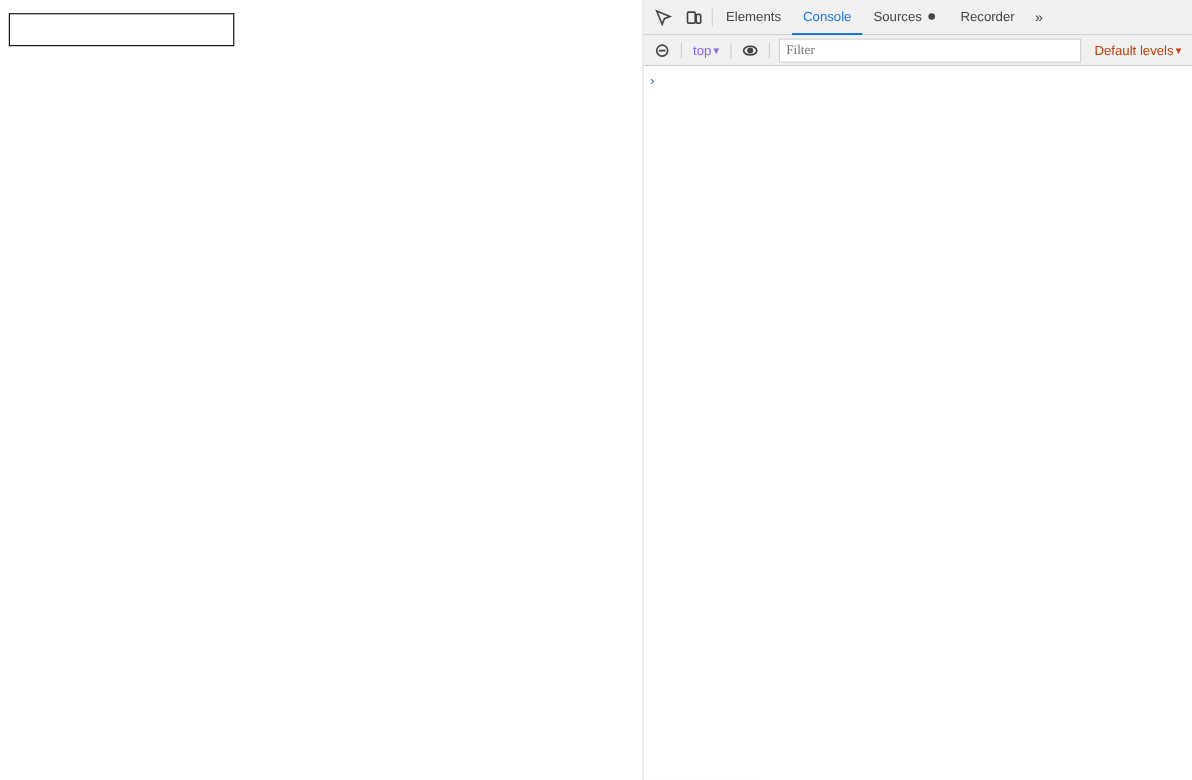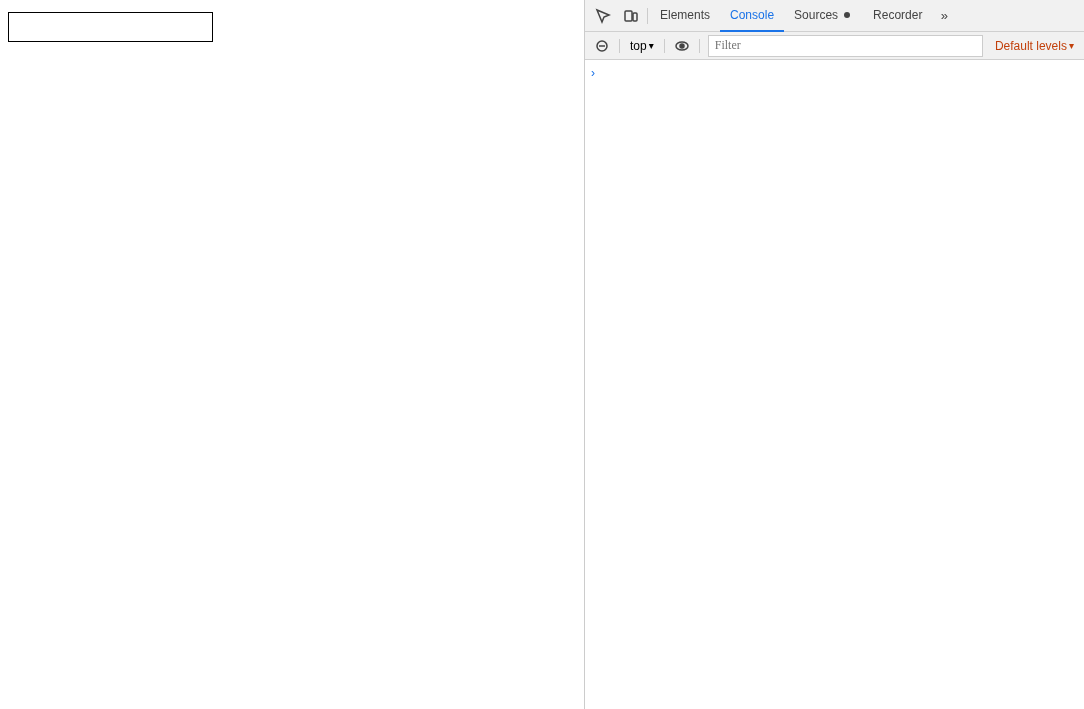--- a/index.html
+++ b/index.html
@@ -146,21 +146,21 @@
 
     #context-dropdown {
       display: flex;
       align-items: center;
       height: 22px;
       padding: 0 6px;
       background: transparent;
       border: none;
       cursor: pointer;
       font-size: 12px;
-      color: #000000;
+      color: #8b5cf6;
       gap: 2px;
     }
 
     #filter-input {
       flex: 1;
       height: 22px;
       border: 1px solid #ccc;
       background: #fff;
       padding: 0 6px;
       font-size: 12px;

